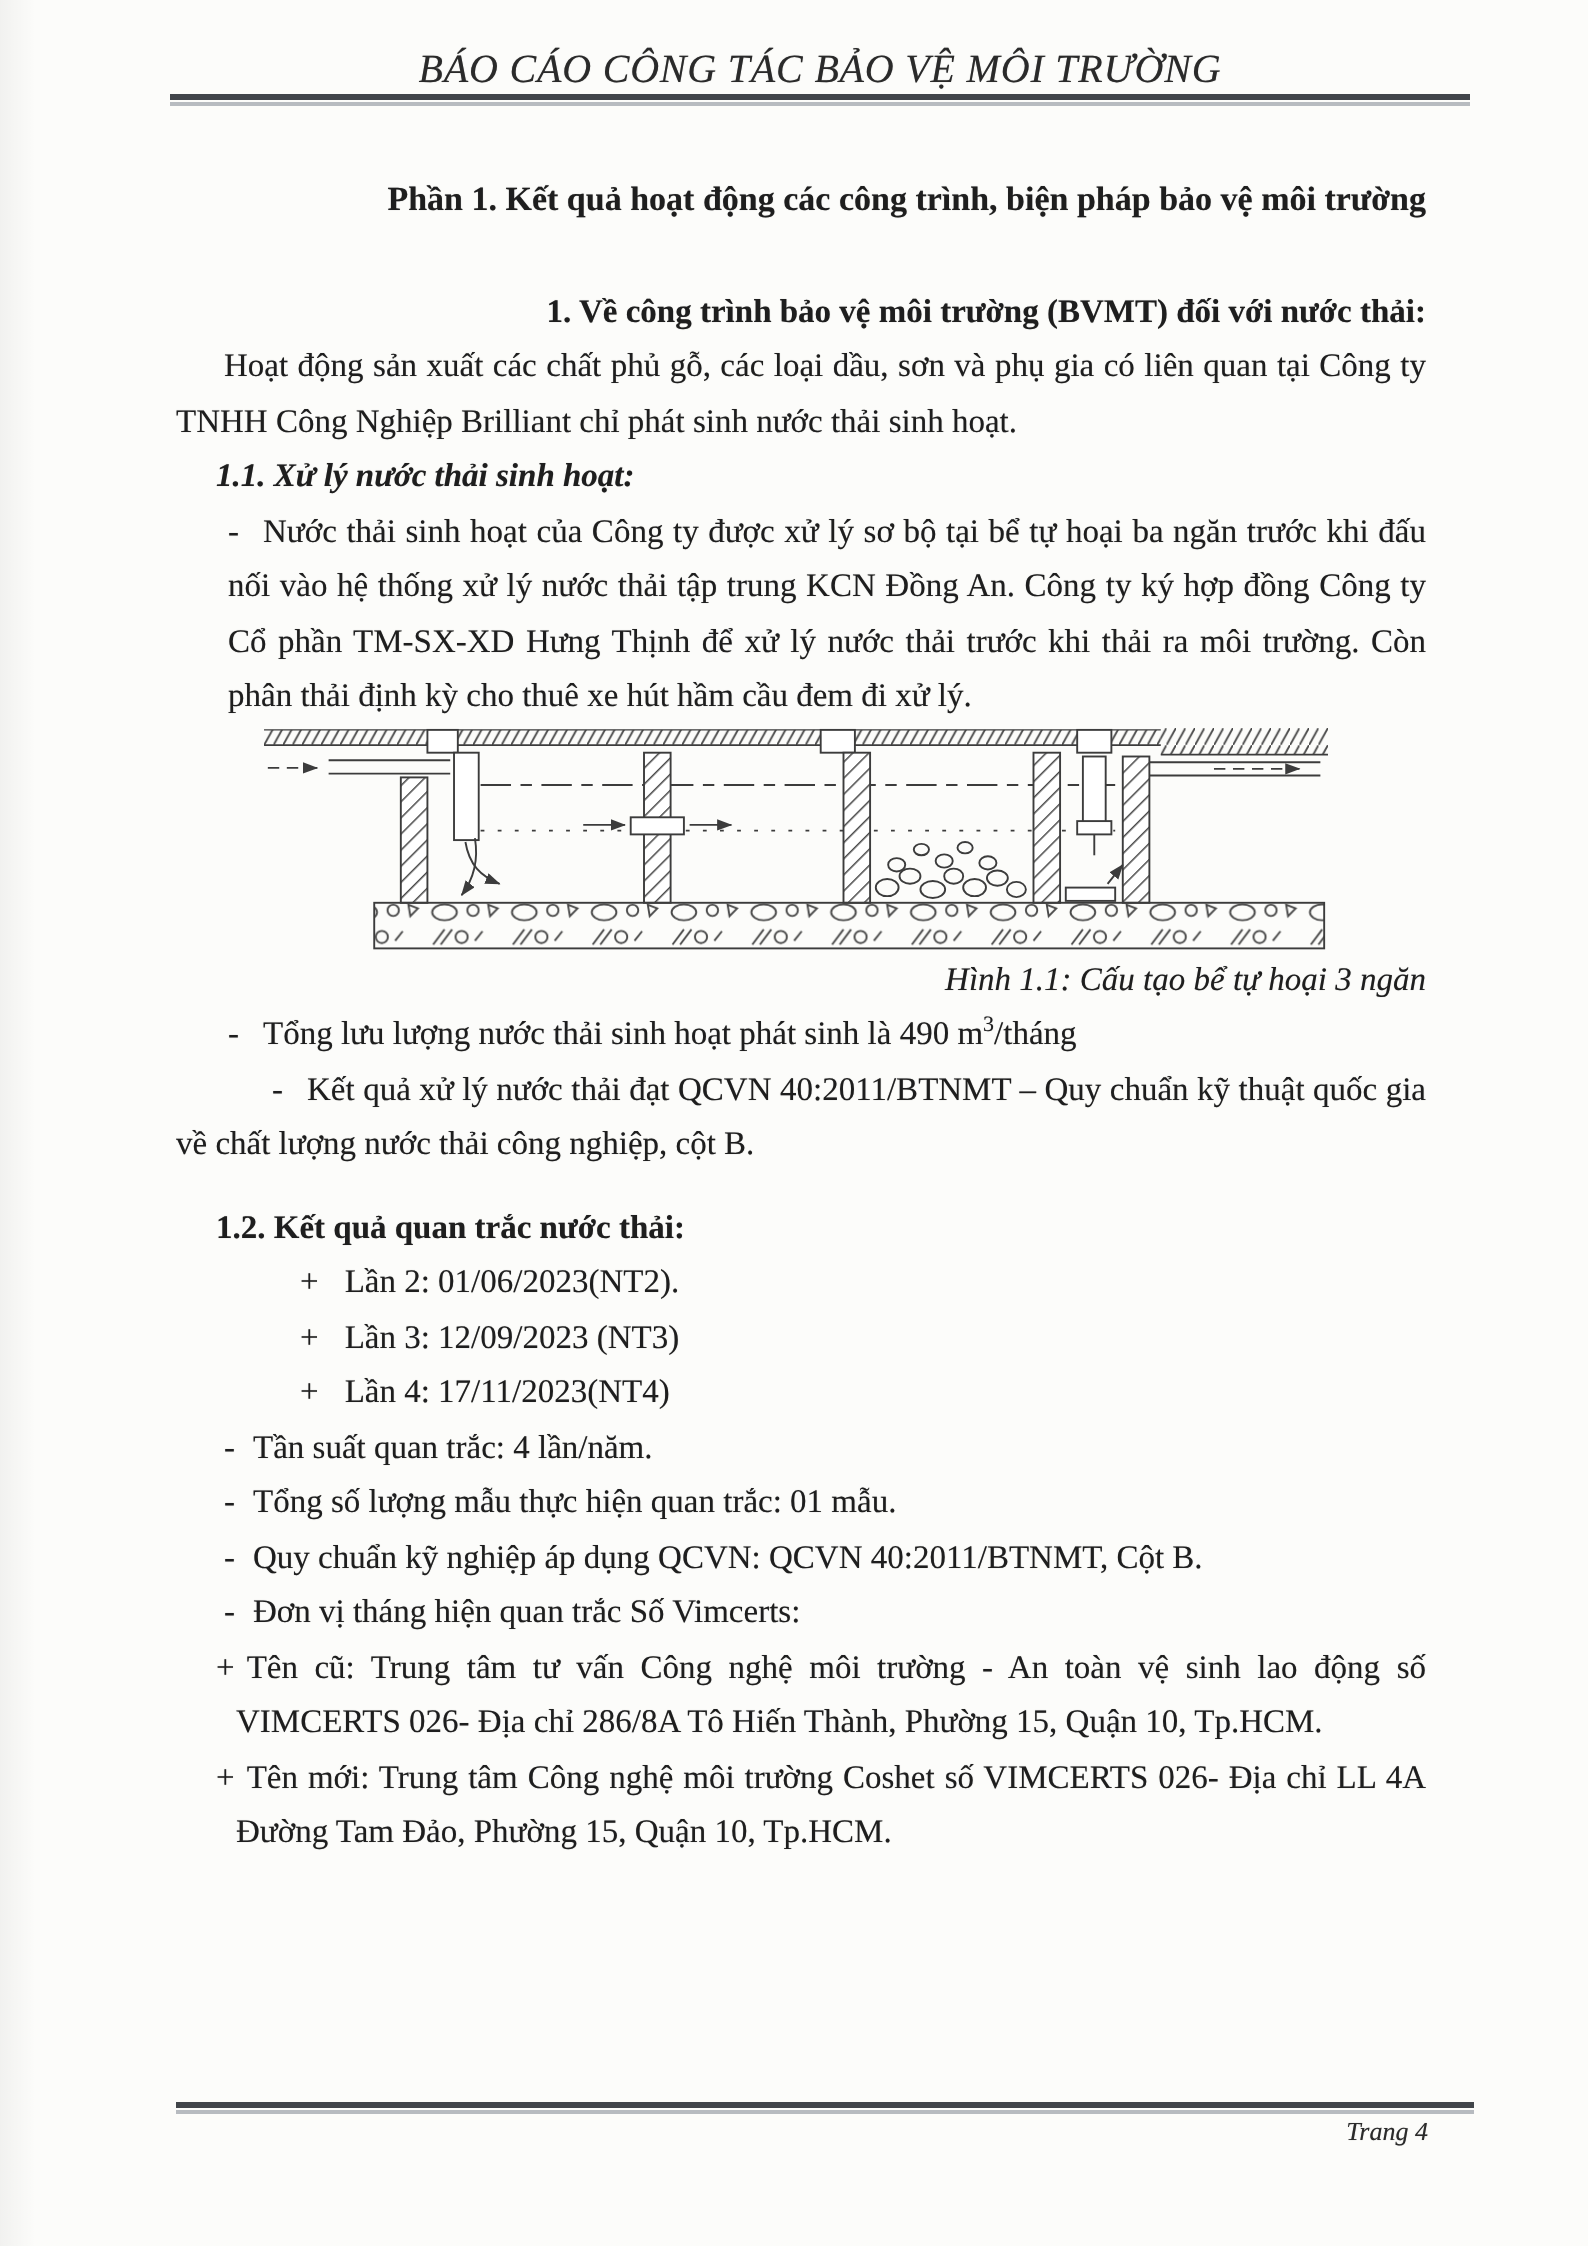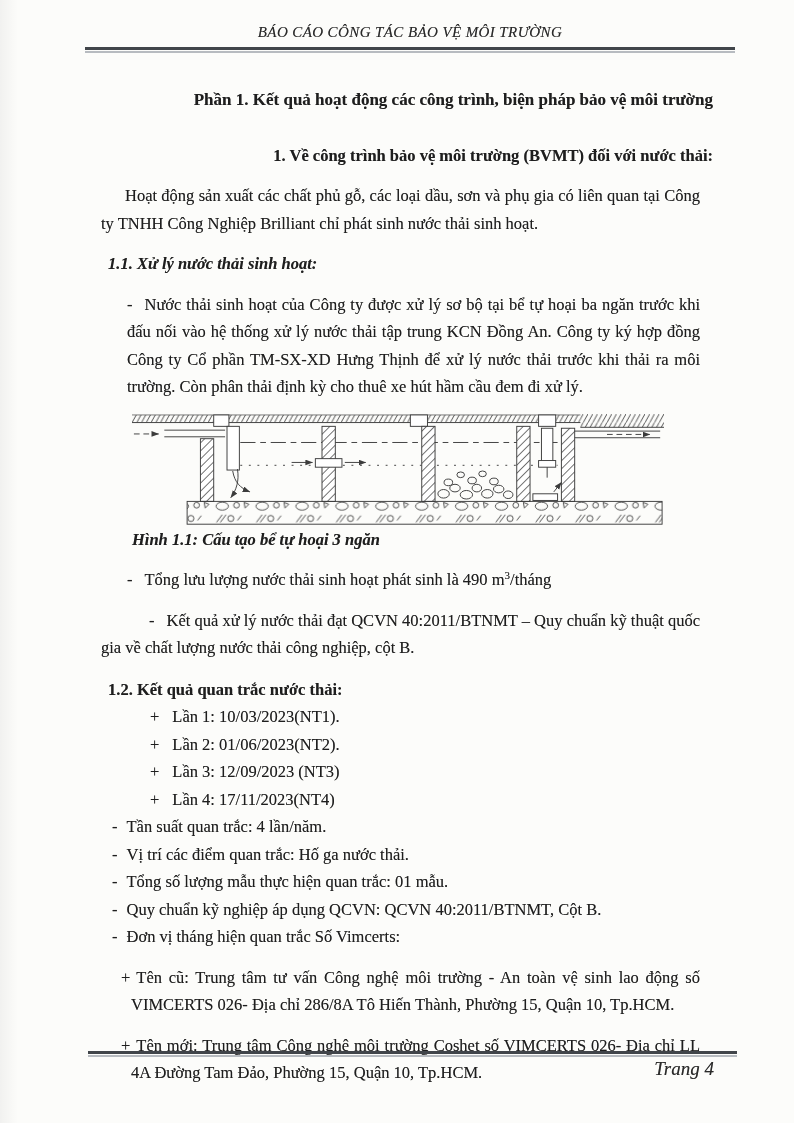--- a/index.html
+++ b/index.html
@@ -13,60 +13,60 @@
     overflow:hidden;
     text-shadow:0 0 .4px rgba(20,20,20,.45);
   }
   .page::before{ 
     content:"";position:absolute;left:0;top:0;bottom:0;width:18px;
     background:linear-gradient(90deg,rgba(0,0,0,.045),rgba(0,0,0,0));
     pointer-events:none;
   }
   .running-head{
     position:absolute;top:24px;left:85px;width:650px;
-    text-align:center;font-style:italic;font-size:15px;letter-spacing:.4px;
+    text-align:center;font-style:italic;font-size:20px;letter-spacing:.4px;
     color:#2a2a2a;
   }
   .rule{
     border-top:3px solid #41454a;
     border-bottom:2px solid #b7bbc0;
     height:1px;background:transparent;
   }
   .head-rule{position:absolute;top:47px;left:85px;width:650px;}
   .foot-rule{position:absolute;top:1051px;left:88px;width:649px;}
   .page-number{
     position:absolute;top:1058px;right:80px;
-    font-style:italic;font-size:19px;color:#2a2a2a;
+    font-style:italic;font-size:13px;color:#2a2a2a;
   }
   .content{
     position:absolute;top:86px;left:88px;width:625px;
     font-size:16.5px;line-height:27.5px;
   }
   .part-title{
     text-align:right;font-weight:bold;font-size:17px;margin:0;
   }
   .h-sec{font-weight:bold;margin:28px 0 0 0;text-align:right;}
   .h-sub{font-weight:bold;font-style:italic;margin:0 0 0 20px;}
   .h-sub12{font-weight:bold;margin:14px 0 0 20px;}
-  p{margin:13px;}
+  p{margin:0;}
   .justify{text-align:justify;}
   .indent{text-indent:24px;}
   .hang{padding-left:26px;}
   .mk{display:inline-block;}
   .hang .mk{margin-right:12px;}
   .li{white-space:nowrap;}
   .l1{padding-left:24px;}
   .l1 .mk{margin-right:9px;}
   .l2{padding-left:62px;}
   .l2 .mk{margin-right:13px;}
   .unit{padding-left:30px;text-indent:-5px;text-align:justify;}
   .unit .mk{margin-right:6px;}
   .figure{margin:2px 0 0 44px;}
   .figure svg{display:block;width:532px;height:auto;}
-  .fig-caption{text-align:left;font-style:italic;margin:0;font-weight:bold;}
+  .fig-caption{text-align:right;font-style:italic;margin:0;}
   sup{font-size:11px;line-height:0;}
 </style>
 </head>
 <body>
 
 <div class="page">
 
   <div class="running-head">BÁO CÁO CÔNG TÁC BẢO VỆ MÔI TRƯỜNG</div>
   <div class="rule head-rule"></div>
 
@@ -175,26 +175,24 @@
       </svg>
       <p class="fig-caption">Hình 1.1: Cấu tạo bể tự hoại 3 ngăn</p>
     </div>
 
     <p class="hang"><span class="mk">-</span><span>Tổng lưu lượng nước thải sinh hoạt phát sinh là 490 m</span><sup>3</sup><span>/tháng</span></p>
 
     <p class="justify" style="text-indent:24px;"><span class="mk" style="margin-right:12px;">-</span><span>Kết quả xử lý nước thải đạt QCVN 40:2011/BTNMT – Quy chuẩn kỹ thuật quốc gia về chất lượng nước thải công nghiệp, cột B.</span></p>
 
     <p class="h-sub12">1.2. Kết quả quan trắc nước thải:</p>
 
-    <div class="li l2"><span class="mk">+</span><span>Lần 1: 10/03/2023(NT1).</span></div>
     <div class="li l2"><span class="mk">+</span><span>Lần 2: 01/06/2023(NT2).</span></div>
     <div class="li l2"><span class="mk">+</span><span>Lần 3: 12/09/2023 (NT3)</span></div>
     <div class="li l2"><span class="mk">+</span><span>Lần 4: 17/11/2023(NT4)</span></div>
     <div class="li l1"><span class="mk">-</span><span>Tần suất quan trắc: 4 lần/năm.</span></div>
-    <div class="li l1"><span class="mk">-</span><span>Vị trí các điểm quan trắc: Hố ga nước thải.</span></div>
     <div class="li l1"><span class="mk">-</span><span>Tổng số lượng mẫu thực hiện quan trắc: 01 mẫu.</span></div>
     <div class="li l1"><span class="mk">-</span><span>Quy chuẩn kỹ nghiệp áp dụng QCVN: QCVN 40:2011/BTNMT, Cột B.</span></div>
     <div class="li l1"><span class="mk">-</span><span>Đơn vị tháng hiện quan trắc Số Vimcerts:</span></div>
 
     <p class="unit"><span class="mk">+</span><span>Tên cũ: Trung tâm tư vấn Công nghệ môi trường - An toàn vệ sinh lao động số VIMCERTS 026- Địa chỉ 286/8A Tô Hiến Thành, Phường 15, Quận 10, Tp.HCM.</span></p>
     <p class="unit"><span class="mk">+</span><span>Tên mới: Trung tâm Công nghệ môi trường Coshet số VIMCERTS 026- Địa chỉ LL 4A Đường Tam Đảo, Phường 15, Quận 10, Tp.HCM.</span></p>
 
   </div>
 
   <div class="rule foot-rule"></div>

